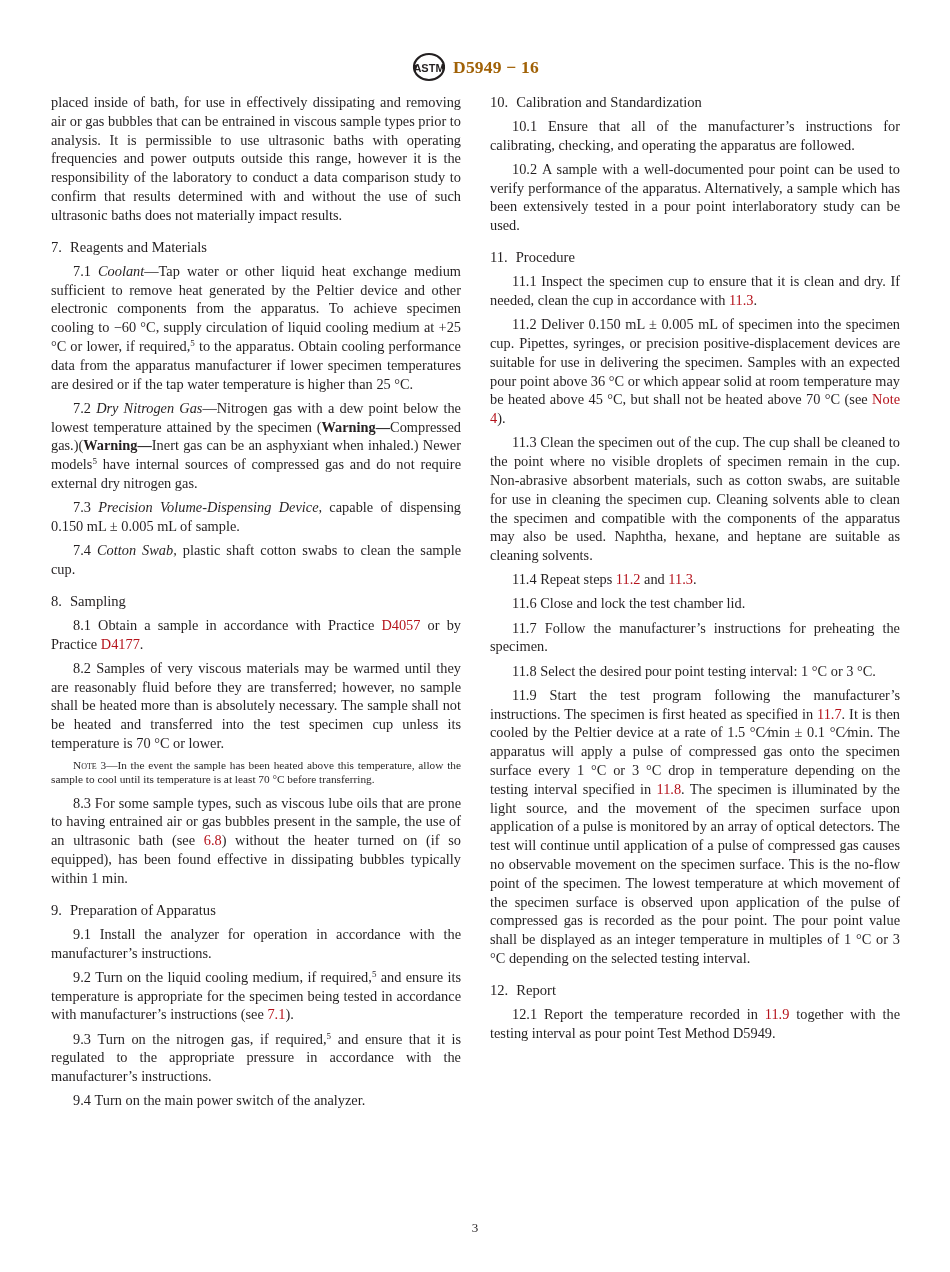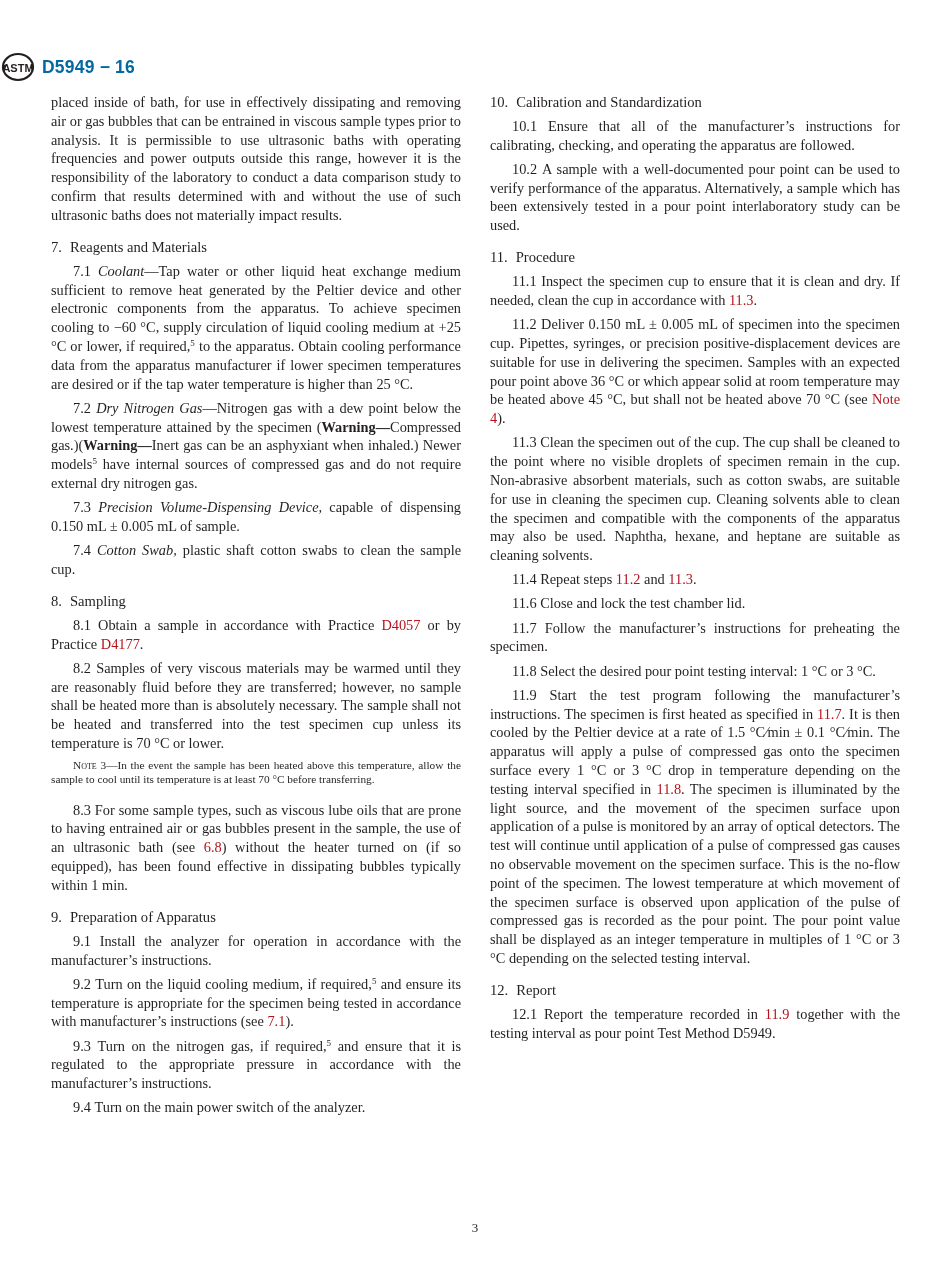--- a/index.html
+++ b/index.html
@@ -3,36 +3,36 @@
 <meta charset="utf-8">
 <style>
   html, body { margin: 0; padding: 0; background: #ffffff; }
   body {
     width: 950px; height: 1272px; position: relative; overflow: hidden;
     font-family: "Liberation Serif", "DejaVu Serif", serif;
     color: #231f20;
   }
   .header {
     position: absolute; top: 52px; left: 0; width: 950px;
-    display: flex; align-items: center; gap: 6px;
+    display: flex; justify-content: center; align-items: center; gap: 6px;
   }
   .logo { width: 36px; height: 30px; display: inline-block; }
   .doc-id {
-    font-family: Liberation Sans, sans-serif;
-    font-weight: bold; font-size: 17.5px; color: #0369a1; letter-spacing: 0.2px;
+    font-family: Liberation Serif, serif;
+    font-weight: bold; font-size: 17.5px; color: #a16207; letter-spacing: 0.2px;
   }
   .col { position: absolute; top: 93px; width: 410px; font-size: 14.35px; line-height: 18.8px; }
   .col.left { left: 51px; }
   .col.right { left: 490px; }
   .h { font-weight: normal; font-size: 14.6px; margin: 0 0 5px 0; }
   .h .num { margin-right: 8px; }
   p { margin: 0 0 5.4px 0; text-align: justify; text-indent: 22px; }
   p.cont { text-indent: 0; }
   .gap { height: 8px; }
-  .note { font-size: 11.3px; line-height: 14.2px; text-align: justify; text-indent: 22px; margin: 2px 0 14px 0; }
+  .note { font-size: 11.3px; line-height: 14.2px; text-align: justify; text-indent: 22px; margin: 2px 0 7px 0; }
   .sc { font-variant: small-caps; }
   .link { color: #b5121b; text-decoration: none; cursor: pointer; }
   sup { font-size: 9px; line-height: 0; vertical-align: 5px; }
   .page-num { position: absolute; top: 1220px; left: 0; width: 950px; text-align: center; font-size: 13px; }
 </style>
 </head>
 <body>
 
 <div class="header">
   <svg class="logo" viewBox="0 0 36 30">

